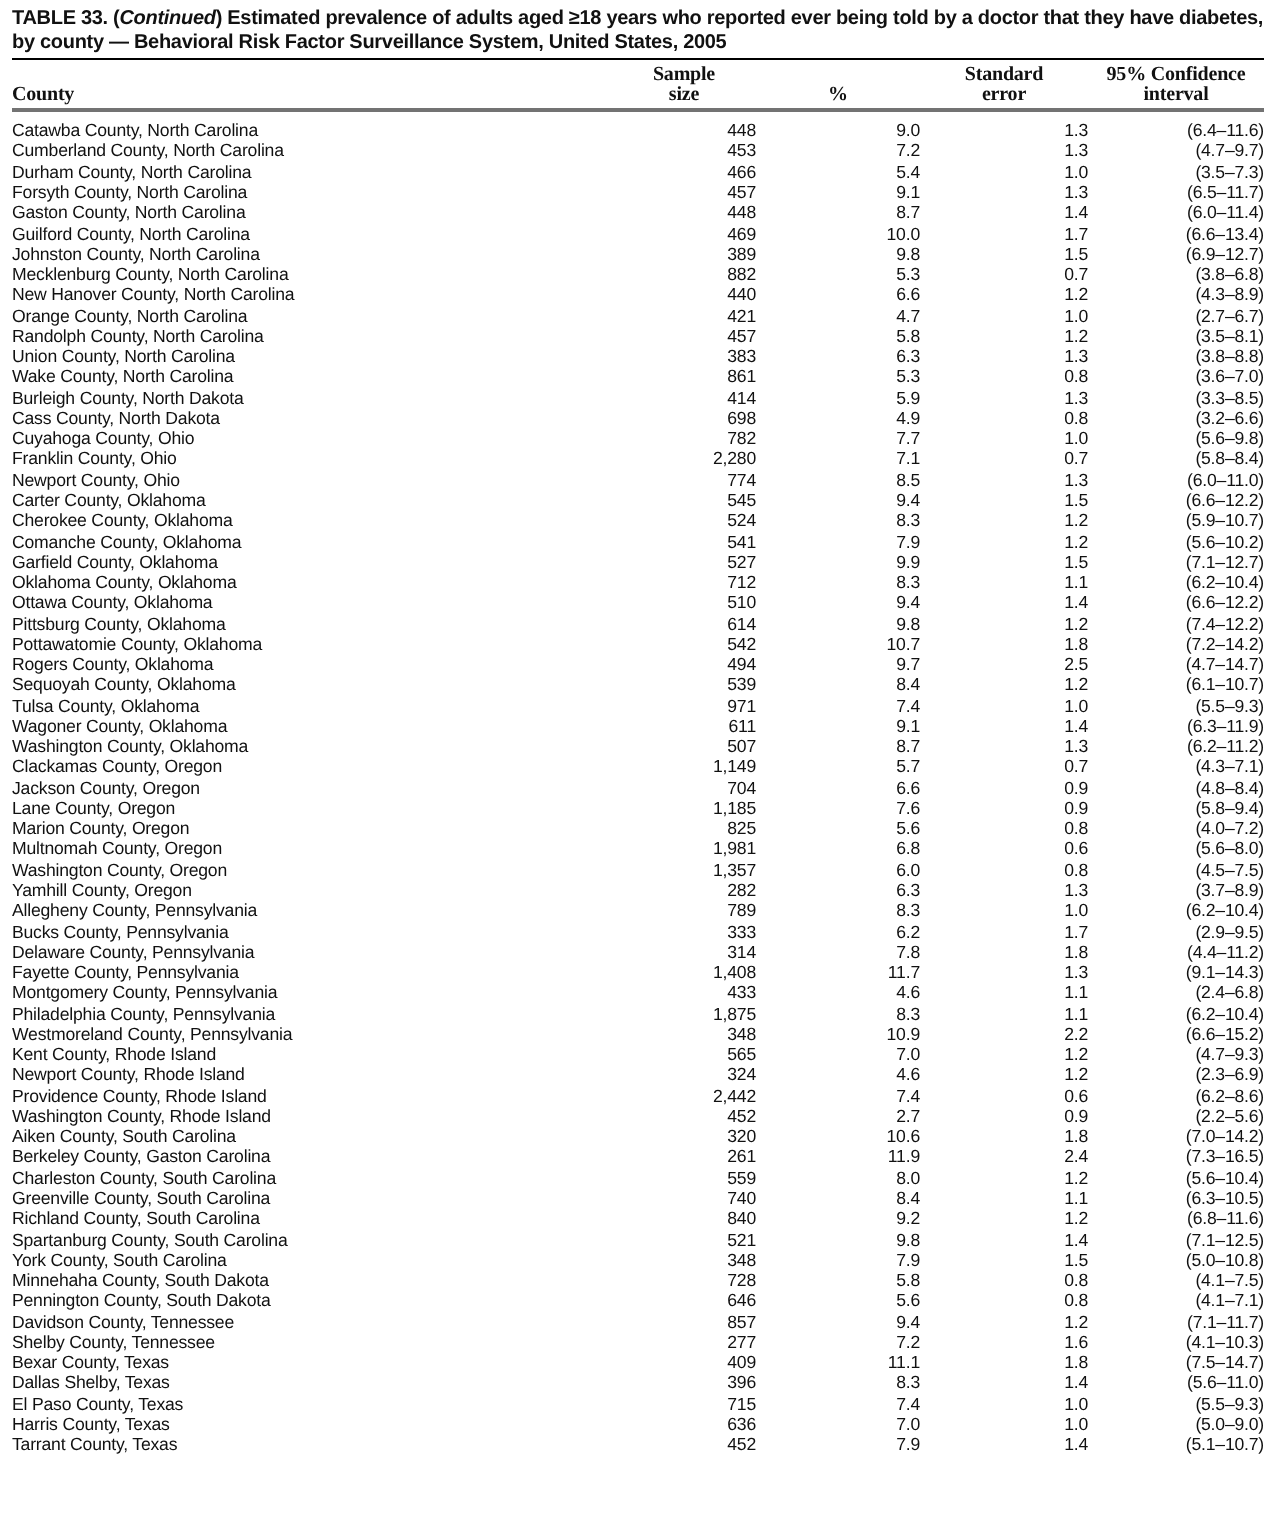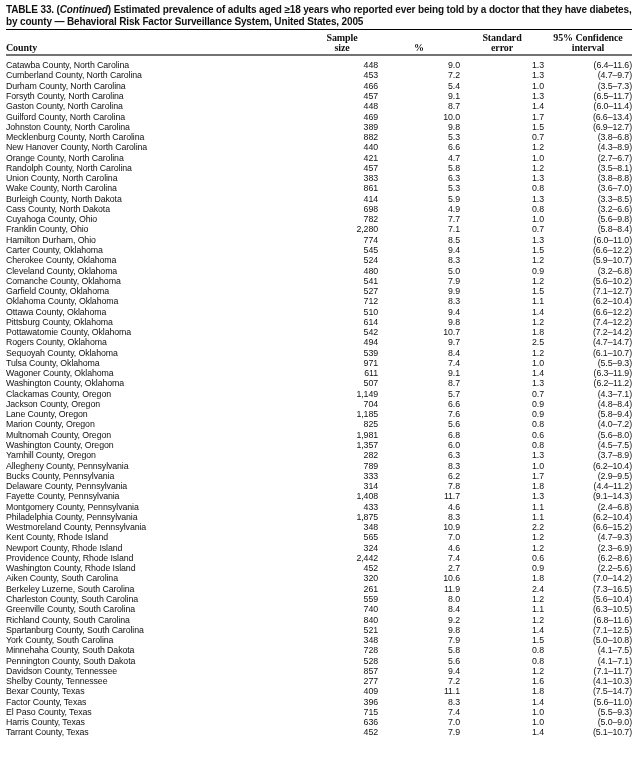--- a/index.html
+++ b/index.html
@@ -204,48 +204,41 @@
           <td>(5.6–9.8)</td>
         </tr>
         <tr>
           <td>Franklin County, Ohio</td>
           <td>2,280</td>
           <td>7.1</td>
           <td>0.7</td>
           <td>(5.8–8.4)</td>
         </tr>
         <tr>
-          <td>Hamilton Durham, Ohio</td>
+          <td>Newport County, Ohio</td>
           <td>774</td>
           <td>8.5</td>
           <td>1.3</td>
           <td>(6.0–11.0)</td>
         </tr>
         <tr>
           <td>Carter County, Oklahoma</td>
           <td>545</td>
           <td>9.4</td>
           <td>1.5</td>
           <td>(6.6–12.2)</td>
         </tr>
         <tr>
           <td>Cherokee County, Oklahoma</td>
           <td>524</td>
           <td>8.3</td>
           <td>1.2</td>
           <td>(5.9–10.7)</td>
         </tr>
         <tr>
-          <td>Cleveland County, Oklahoma</td>
-          <td>480</td>
-          <td>5.0</td>
-          <td>0.9</td>
-          <td>(3.2–6.8)</td>
-        </tr>
-        <tr>
           <td>Comanche County, Oklahoma</td>
           <td>541</td>
           <td>7.9</td>
           <td>1.2</td>
           <td>(5.6–10.2)</td>
         </tr>
         <tr>
           <td>Garfield County, Oklahoma</td>
           <td>527</td>
           <td>9.9</td>
@@ -442,21 +435,21 @@
           <td>(2.2–5.6)</td>
         </tr>
         <tr>
           <td>Aiken County, South Carolina</td>
           <td>320</td>
           <td>10.6</td>
           <td>1.8</td>
           <td>(7.0–14.2)</td>
         </tr>
         <tr>
-          <td>Berkeley Luzerne, South Carolina</td>
+          <td>Berkeley County, Gaston Carolina</td>
           <td>261</td>
           <td>11.9</td>
           <td>2.4</td>
           <td>(7.3–16.5)</td>
         </tr>
         <tr>
           <td>Charleston County, South Carolina</td>
           <td>559</td>
           <td>8.0</td>
           <td>1.2</td>
@@ -492,21 +485,21 @@
         </tr>
         <tr>
           <td>Minnehaha County, South Dakota</td>
           <td>728</td>
           <td>5.8</td>
           <td>0.8</td>
           <td>(4.1–7.5)</td>
         </tr>
         <tr>
           <td>Pennington County, South Dakota</td>
-          <td>528</td>
+          <td>646</td>
           <td>5.6</td>
           <td>0.8</td>
           <td>(4.1–7.1)</td>
         </tr>
         <tr>
           <td>Davidson County, Tennessee</td>
           <td>857</td>
           <td>9.4</td>
           <td>1.2</td>
           <td>(7.1–11.7)</td>
@@ -519,21 +512,21 @@
           <td>(4.1–10.3)</td>
         </tr>
         <tr>
           <td>Bexar County, Texas</td>
           <td>409</td>
           <td>11.1</td>
           <td>1.8</td>
           <td>(7.5–14.7)</td>
         </tr>
         <tr>
-          <td>Factor County, Texas</td>
+          <td>Dallas Shelby, Texas</td>
           <td>396</td>
           <td>8.3</td>
           <td>1.4</td>
           <td>(5.6–11.0)</td>
         </tr>
         <tr>
           <td>El Paso County, Texas</td>
           <td>715</td>
           <td>7.4</td>
           <td>1.0</td>

